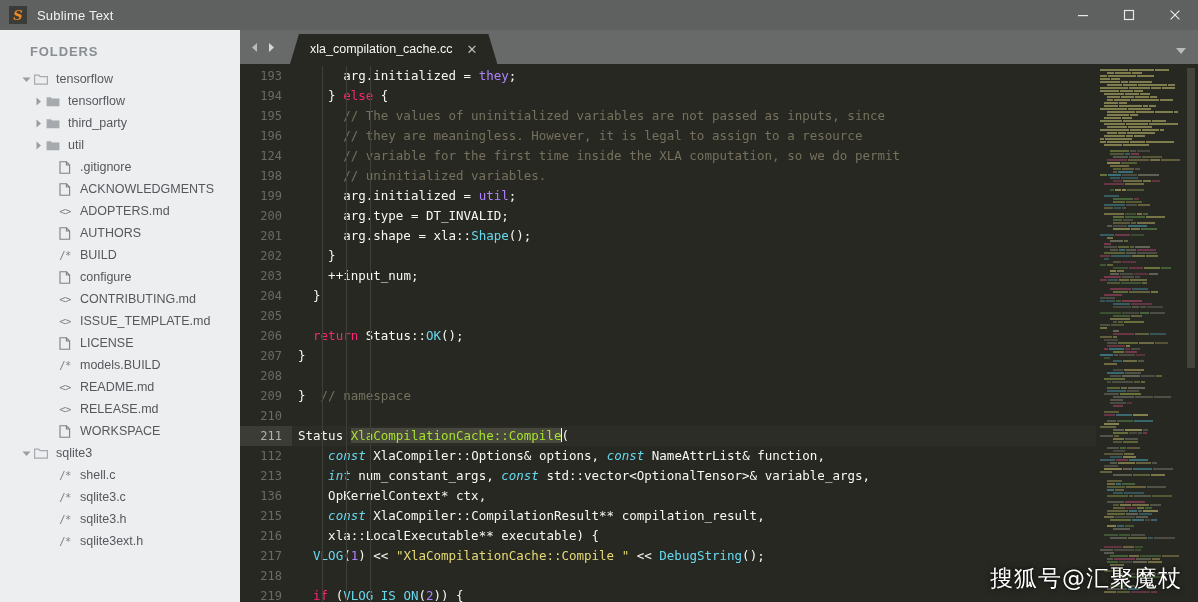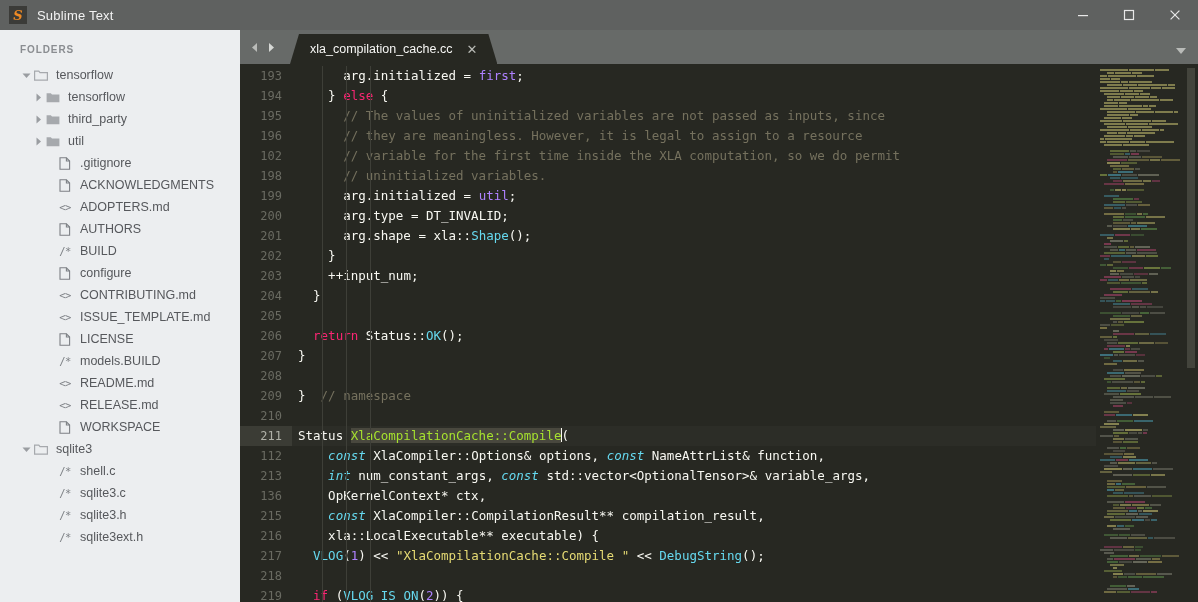--- a/index.html
+++ b/index.html
@@ -31,22 +31,23 @@
 
   
   .body { flex: 1 1 auto; display: flex; min-height: 0; }
 
   
   .sidebar {
     width: 240px; flex: 0 0 240px; background: #eceef0; overflow: hidden;
     padding-top: 8px; position: relative;
   }
   .sidebar-header {
-    color: #8a8d91; font-size: 10px; font-weight: bold; letter-spacing: .9px;
+    color: #8a8d91; font-size: 13px; font-weight: bold; letter-spacing: .9px;
     padding: 6px 0 9px 20px;
+    margin-left: 10px;
   }
   .row {
     display: flex; align-items: center; height: 22px;
     color: #56585c; font-size: 12.5px; white-space: nowrap;
   }
   .arrow { width: 12px; height: 22px; display: flex; align-items: center; justify-content: center; flex: 0 0 12px; }
   .arrow svg { display: block; }
   .ficon { width: 18px; height: 22px; display: flex; align-items: center; justify-content: center; flex: 0 0 18px; }
   .ficon svg { display: block; }
   .ficon .code-glyph {
@@ -400,21 +401,21 @@
           </svg>
         </div>
       </div>
 
       <div class="code-area">
         <div class="gutter" id="gutter">
             <div class="ln">193</div>
             <div class="ln">194</div>
             <div class="ln">195</div>
             <div class="ln">196</div>
-            <div class="ln">102</div>
+            <div class="ln">124</div>
             <div class="ln">198</div>
             <div class="ln">199</div>
             <div class="ln">200</div>
             <div class="ln">201</div>
             <div class="ln">202</div>
             <div class="ln">203</div>
             <div class="ln">204</div>
             <div class="ln">205</div>
             <div class="ln">206</div>
             <div class="ln">207</div>
@@ -430,21 +431,21 @@
             <div class="ln">217</div>
             <div class="ln">218</div>
             <div class="ln">219</div>
           </div>
         <div class="code" id="code">
           <div class="guides">
             <i style="left:30px"></i>
               <i style="left:54px"></i>
               <i style="left:78px"></i>
           </div>
-        <div class="cl">      <span class="t-pln">arg</span><span class="t-op">.</span><span class="t-pln">initialized</span> <span class="t-op">=</span> <span class="t-num">first</span><span class="t-op">;</span></div>
+        <div class="cl">      <span class="t-pln">arg</span><span class="t-op">.</span><span class="t-pln">initialized</span> <span class="t-op">=</span> <span class="t-num">they</span><span class="t-op">;</span></div>
             <div class="cl">    <span class="t-op">}</span> <span class="t-key">else</span> <span class="t-op">{</span></div>
             <div class="cl">      <span class="t-com">// The values of uninitialized variables are not passed as inputs, since</span></div>
             <div class="cl">      <span class="t-com">// they are meaningless. However, it is legal to assign to a resource</span></div>
             <div class="cl">      <span class="t-com">// variable for the first time inside the XLA computation, so we do permit</span></div>
             <div class="cl">      <span class="t-com">// uninitialized variables.</span></div>
             <div class="cl">      <span class="t-pln">arg</span><span class="t-op">.</span><span class="t-pln">initialized</span> <span class="t-op">=</span> <span class="t-num">util</span><span class="t-op">;</span></div>
             <div class="cl">      <span class="t-pln">arg</span><span class="t-op">.</span><span class="t-pln">type</span> <span class="t-op">=</span> <span class="t-pln">DT_INVALID</span><span class="t-op">;</span></div>
             <div class="cl">      <span class="t-pln">arg</span><span class="t-op">.</span><span class="t-pln">shape</span> <span class="t-op">=</span> <span class="t-pln">xla</span><span class="t-op">:</span><span class="t-op">:</span><span class="t-cls">Shape</span><span class="t-op">(</span><span class="t-op">)</span><span class="t-op">;</span></div>
             <div class="cl">    <span class="t-op">}</span></div>
             <div class="cl">    <span class="t-op">+</span><span class="t-op">+</span><span class="t-pln">input_num</span><span class="t-op">;</span></div>
@@ -1335,13 +1336,14 @@
             </div>
           </div>
         <div class="vscroll">
           <div class="vthumb"></div>
         </div>
       </div>
 
     </div>
   </div>
 
+  <div class="watermark">搜狐号@汇聚魔杖</div>
 </div>
 
 </body></html>

